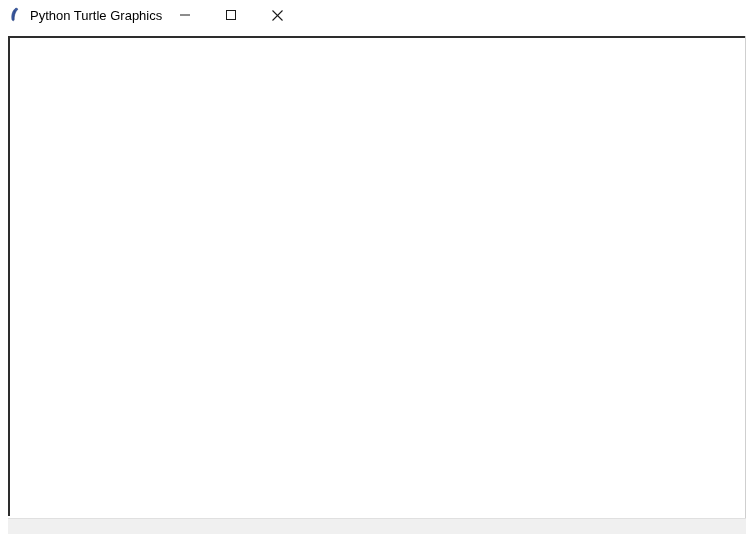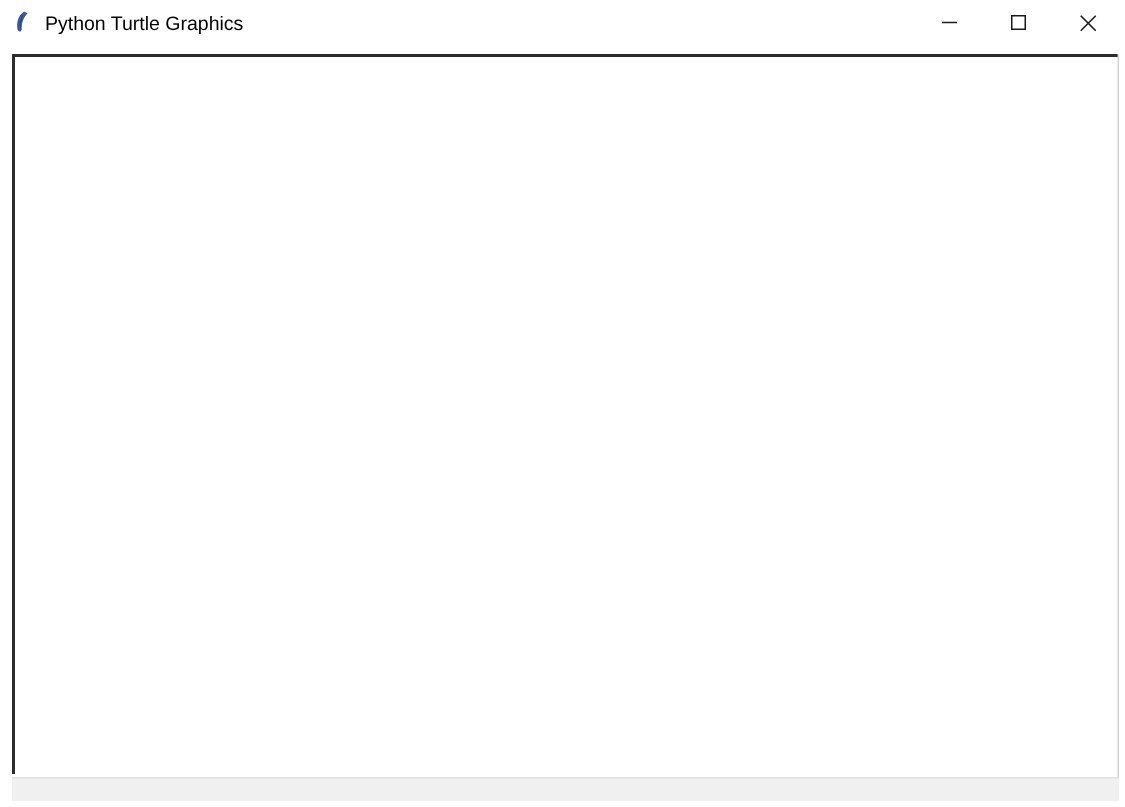--- a/index.html
+++ b/index.html
@@ -12,21 +12,20 @@
       background: #ffffff;
       width: 750px;
       height: 538px;
       overflow: hidden;
       position: relative;
     }
     .titlebar {
       height: 30px;
       display: flex;
       align-items: center;
-      justify-content: space-between;
       padding: 0 2px 0 8px;
       background: #ffffff;
     }
     .titlebar-left {
       display: flex;
       align-items: center;
       gap: 6px;
     }
     .app-icon {
       width: 16px;

